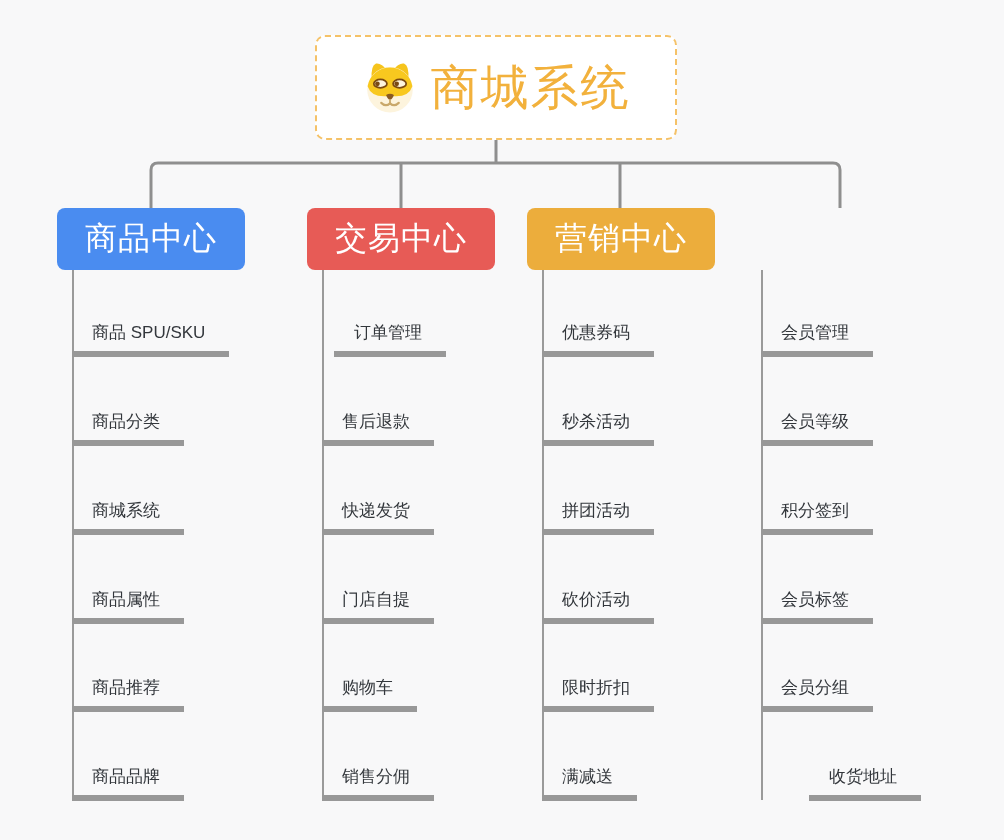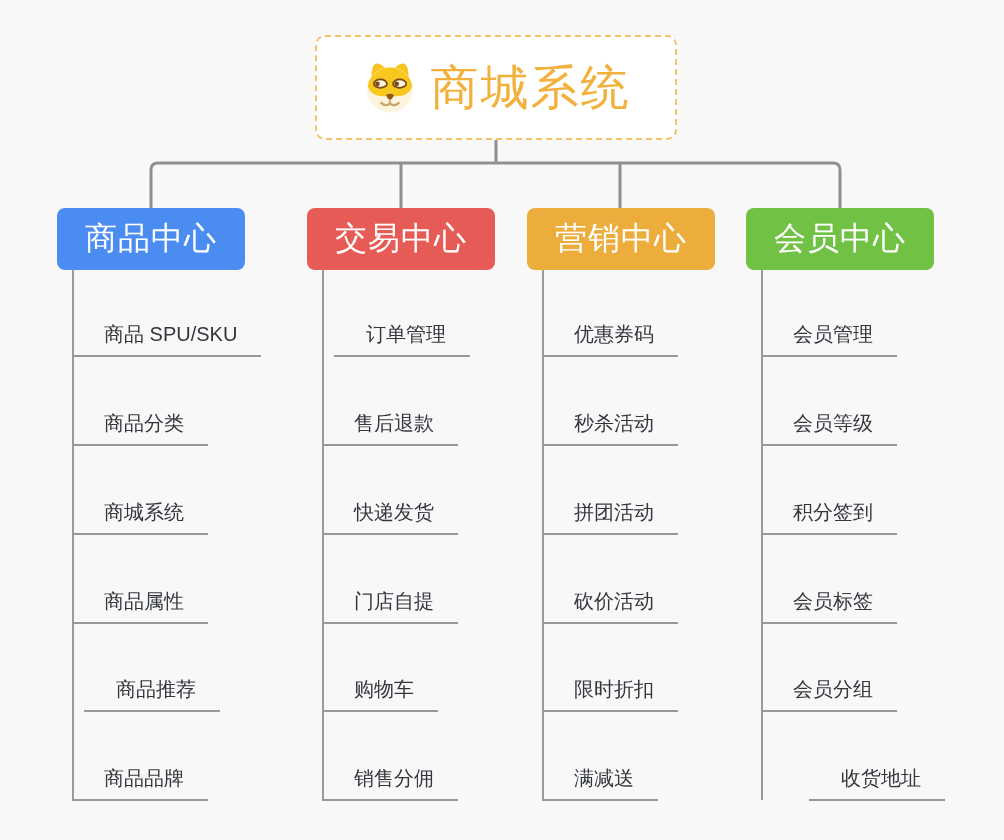--- a/index.html
+++ b/index.html
@@ -45,23 +45,23 @@
   .bx0{left:57px;}
   .bx1{left:307px;}
   .bx2{left:527px;}
   .bx3{left:746px;}
   
   .leaf{
     position:absolute;
     height:48px;
     box-sizing:border-box;
     display:flex;align-items:flex-end;
-    padding:0 24px 7px 32px;
-    border-bottom:2px solid #f97316;
-    font-size:20px;
+    padding:0 24px 7px 20px;
+    border-bottom:6px solid #f97316;
+    font-size:17px;
     color:#33373c;
     white-space:nowrap;
     z-index:1;
   }
   .cx0{left:72px;}
   .cx1{left:322px;}
   .cx2{left:542px;}
   .cx3{left:761px;}
   .ry0{top:309px;}
   .ry1{top:398px;}
@@ -113,29 +113,26 @@
 
   <div class="branch bx0" style="background-color: rgb(74, 140, 240);">
     <span>商品中心</span>
   </div>
   <div class="branch bx1" style="background-color: rgb(231, 91, 86);">
     <span>交易中心</span>
   </div>
   <div class="branch bx2" style="background-color: rgb(236, 173, 60);">
     <span>营销中心</span>
   </div>
-  <div class="branch bx3" style="background-color: rgb(112, 193, 68);">
-    <span>会员中心</span>
-  </div>
 
   <div class="leaf cx0 ry0" style="border-bottom-color: rgb(152, 152, 152);">商品 SPU/SKU</div>
   <div class="leaf cx0 ry1" style="border-bottom-color: rgb(152, 152, 152);">商品分类</div>
   <div class="leaf cx0 ry2" style="border-bottom-color: rgb(152, 152, 152);">商城系统</div>
   <div class="leaf cx0 ry3" style="border-bottom-color: rgb(152, 152, 152);">商品属性</div>
-  <div class="leaf cx0 ry4" style="border-bottom-color: rgb(152, 152, 152); margin-left: 12px;">商品推荐</div>
+  <div class="leaf cx0 ry4" style="border-bottom-color: rgb(152, 152, 152);">商品推荐</div>
   <div class="leaf cx0 ry5" style="border-bottom-color: rgb(152, 152, 152);">商品品牌</div>
 
   <div class="leaf cx1 ry0" style="border-bottom-color: rgb(152, 152, 152); margin-left: 12px;">订单管理</div>
   <div class="leaf cx1 ry1" style="border-bottom-color: rgb(152, 152, 152);">售后退款</div>
   <div class="leaf cx1 ry2" style="border-bottom-color: rgb(152, 152, 152);">快递发货</div>
   <div class="leaf cx1 ry3" style="border-bottom-color: rgb(152, 152, 152);">门店自提</div>
   <div class="leaf cx1 ry4" style="border-bottom-color: rgb(152, 152, 152);">购物车</div>
   <div class="leaf cx1 ry5" style="border-bottom-color: rgb(152, 152, 152);">销售分佣</div>
 
   <div class="leaf cx2 ry0" style="border-bottom-color: rgb(152, 152, 152);">优惠券码</div>

